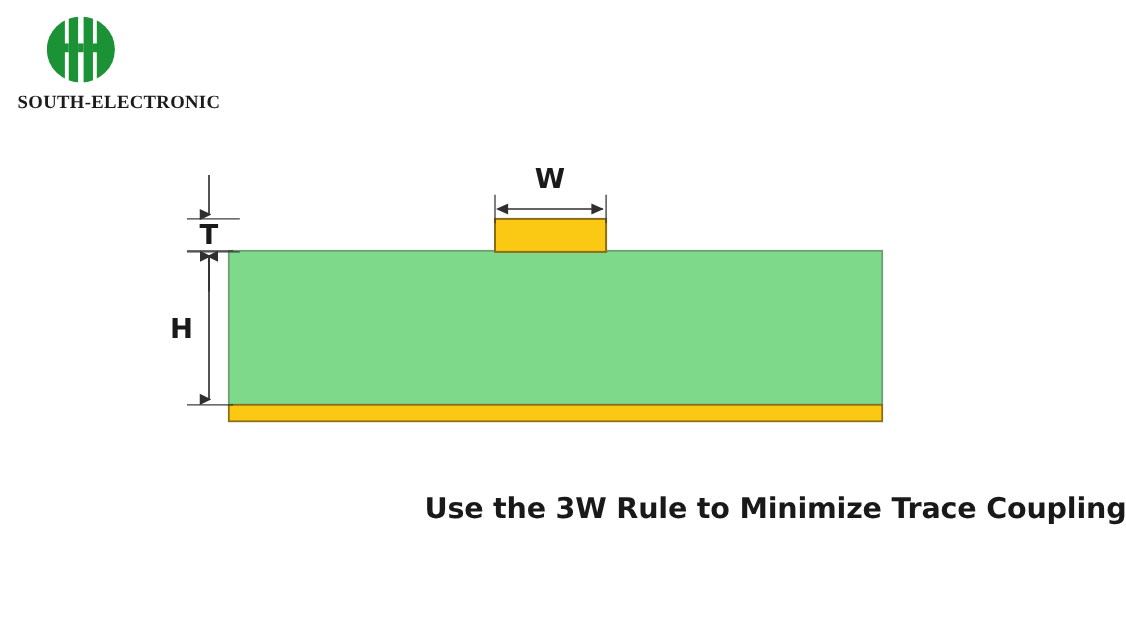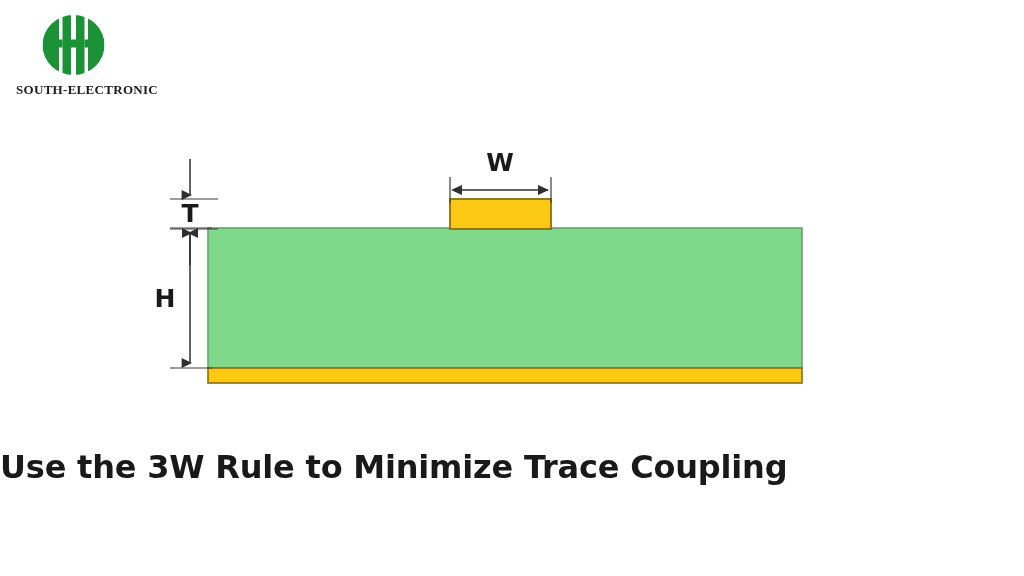--- a/index.html
+++ b/index.html
@@ -25,21 +25,21 @@
   }
   #brand-mark {
     display: block;
     margin-left: 28px;
   }
   #brand-name {
     margin-top: 2px;
     margin-left: 8px;
     font-family: "Liberation Serif", serif;
     font-weight: bold;
-    font-size: 13px;
+    font-size: 17px;
     letter-spacing: 0.3px;
     color: #1b1b1b;
     white-space: nowrap;
   }
 
   
   #diagram-wrap {
     position: absolute;
     left: 150px;
     top: 125px;
@@ -49,24 +49,24 @@
   #diagram-svg {
     display: block;
   }
 
   
   #caption {
     position: absolute;
     left: 0;
     right: 0;
     top: 448px;
-    text-align: left;
+    text-align: right;
     font-family: "DejaVu Sans", sans-serif;
     font-weight: bold;
-    font-size: 32px;
+    font-size: 26px;
     letter-spacing: -0.2px;
     color: #191919;
   }
 </style>
 </head>
 <body>
 
 <div id="brand">
 
   <span id="brand-mark">

